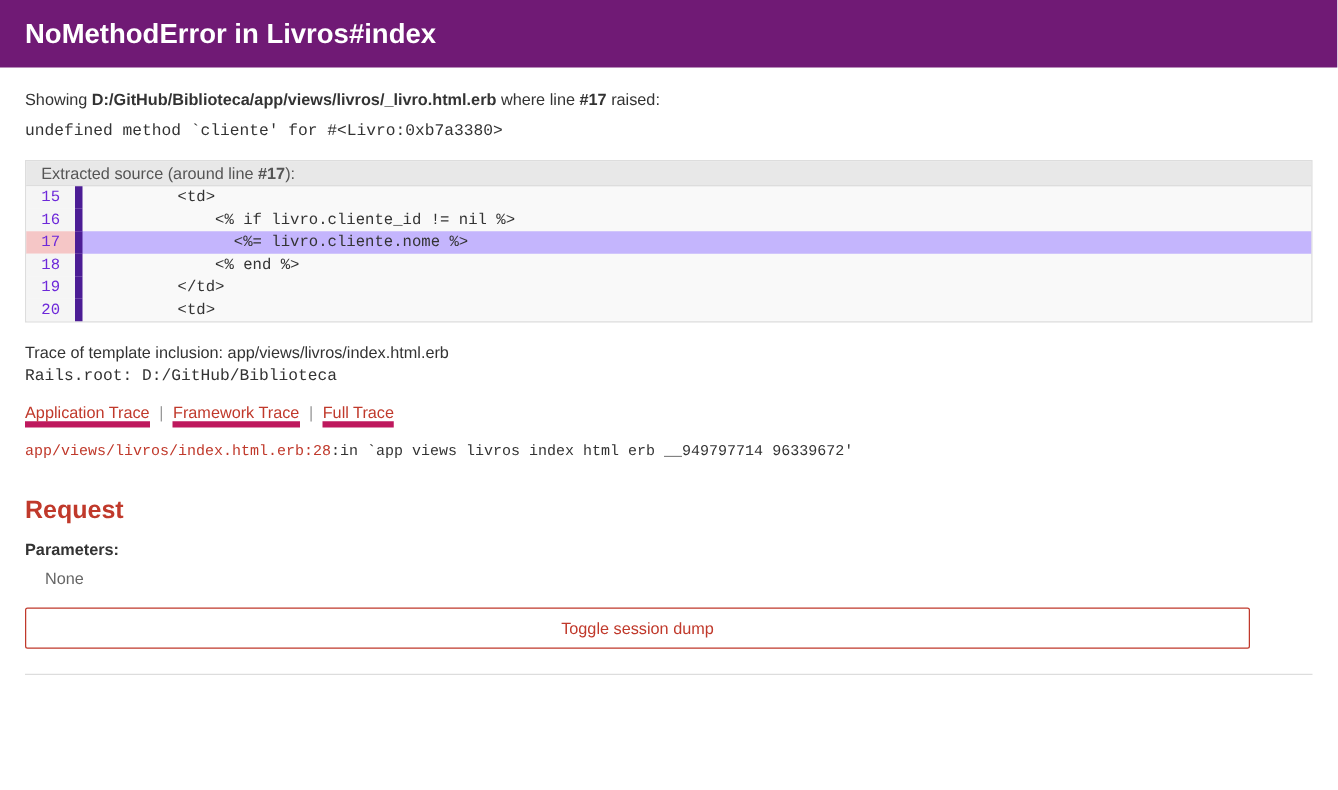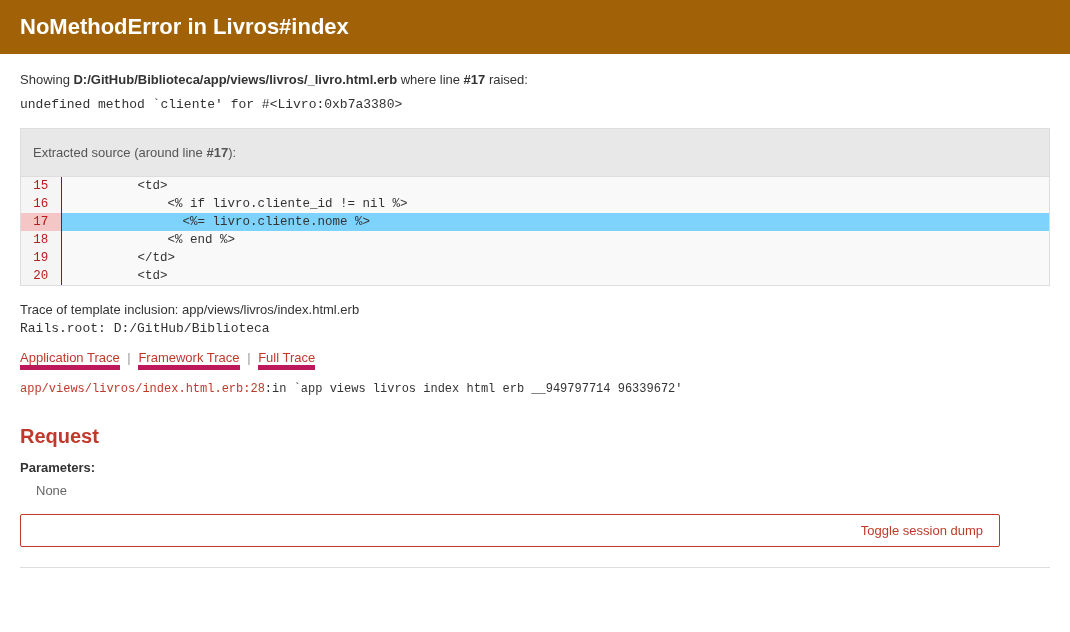--- a/index.html
+++ b/index.html
@@ -3,21 +3,21 @@
   <meta charset="utf-8">
   <style>
     * { margin: 0; padding: 0; box-sizing: border-box; }
     body {
       font-family: 'Helvetica Neue', Arial, sans-serif;
       font-size: 14px;
       background: #fff;
       color: #333;
     }
     .header {
-      background: #a16207;
+      background: #701a75;
       padding: 14px 20px;
     }
     .header h1 {
       color: #fff;
       font-size: 22px;
       font-weight: bold;
     }
     .content {
       padding: 18px 20px;
     }
@@ -39,49 +39,49 @@
       color: #333;
       margin-bottom: 16px;
     }
     .source-box {
       border: 1px solid #ddd;
       background: #f9f9f9;
       margin-bottom: 16px;
     }
     .source-header {
       background: #e8e8e8;
-      padding: 16px 12px;
+      padding: 2px 12px;
       font-size: 13px;
       color: #555;
       border-bottom: 1px solid #ddd;
     }
     .source-header .line-ref {
       font-weight: bold;
     }
     .code-table {
       width: 100%;
       border-collapse: collapse;
       font-family: 'Courier New', Courier, monospace;
       font-size: 12.5px;
     }
     .code-table tr td:first-child {
       width: 40px;
       padding: 2px 12px;
-      text-align: center;
-      color: #b91c1c;
+      text-align: left;
+      color: #6d28d9;
       user-select: none;
       background: #f5f5f5;
-      border-right: 1px solid #4c1d95;
+      border-right: 6px solid #4c1d95;
     }
     .code-table tr td:last-child {
       padding: 2px 16px;
       white-space: pre;
     }
     .code-table tr.highlighted td {
-      background: #7dd3fc;
+      background: #c4b5fd;
     }
     .code-table tr.highlighted td:first-child {
       background: #f5c6c6;
     }
     .trace-of-template {
       font-size: 13px;
       margin-bottom: 4px;
       color: #333;
     }
     .rails-root {
@@ -136,21 +136,21 @@
       border: 1px solid #c0392b;
       background: #fff;
       color: #c0392b;
       padding: 8px 16px;
       font-size: 13px;
       cursor: pointer;
       border-radius: 2px;
       display: block;
       width: 100%;
       max-width: 980px;
-      text-align: right;
+      text-align: center;
     }
     .divider {
       height: 1px;
       background: #ddd;
       margin-top: 20px;
     }
   </style>
 </head>
 <body>
 

